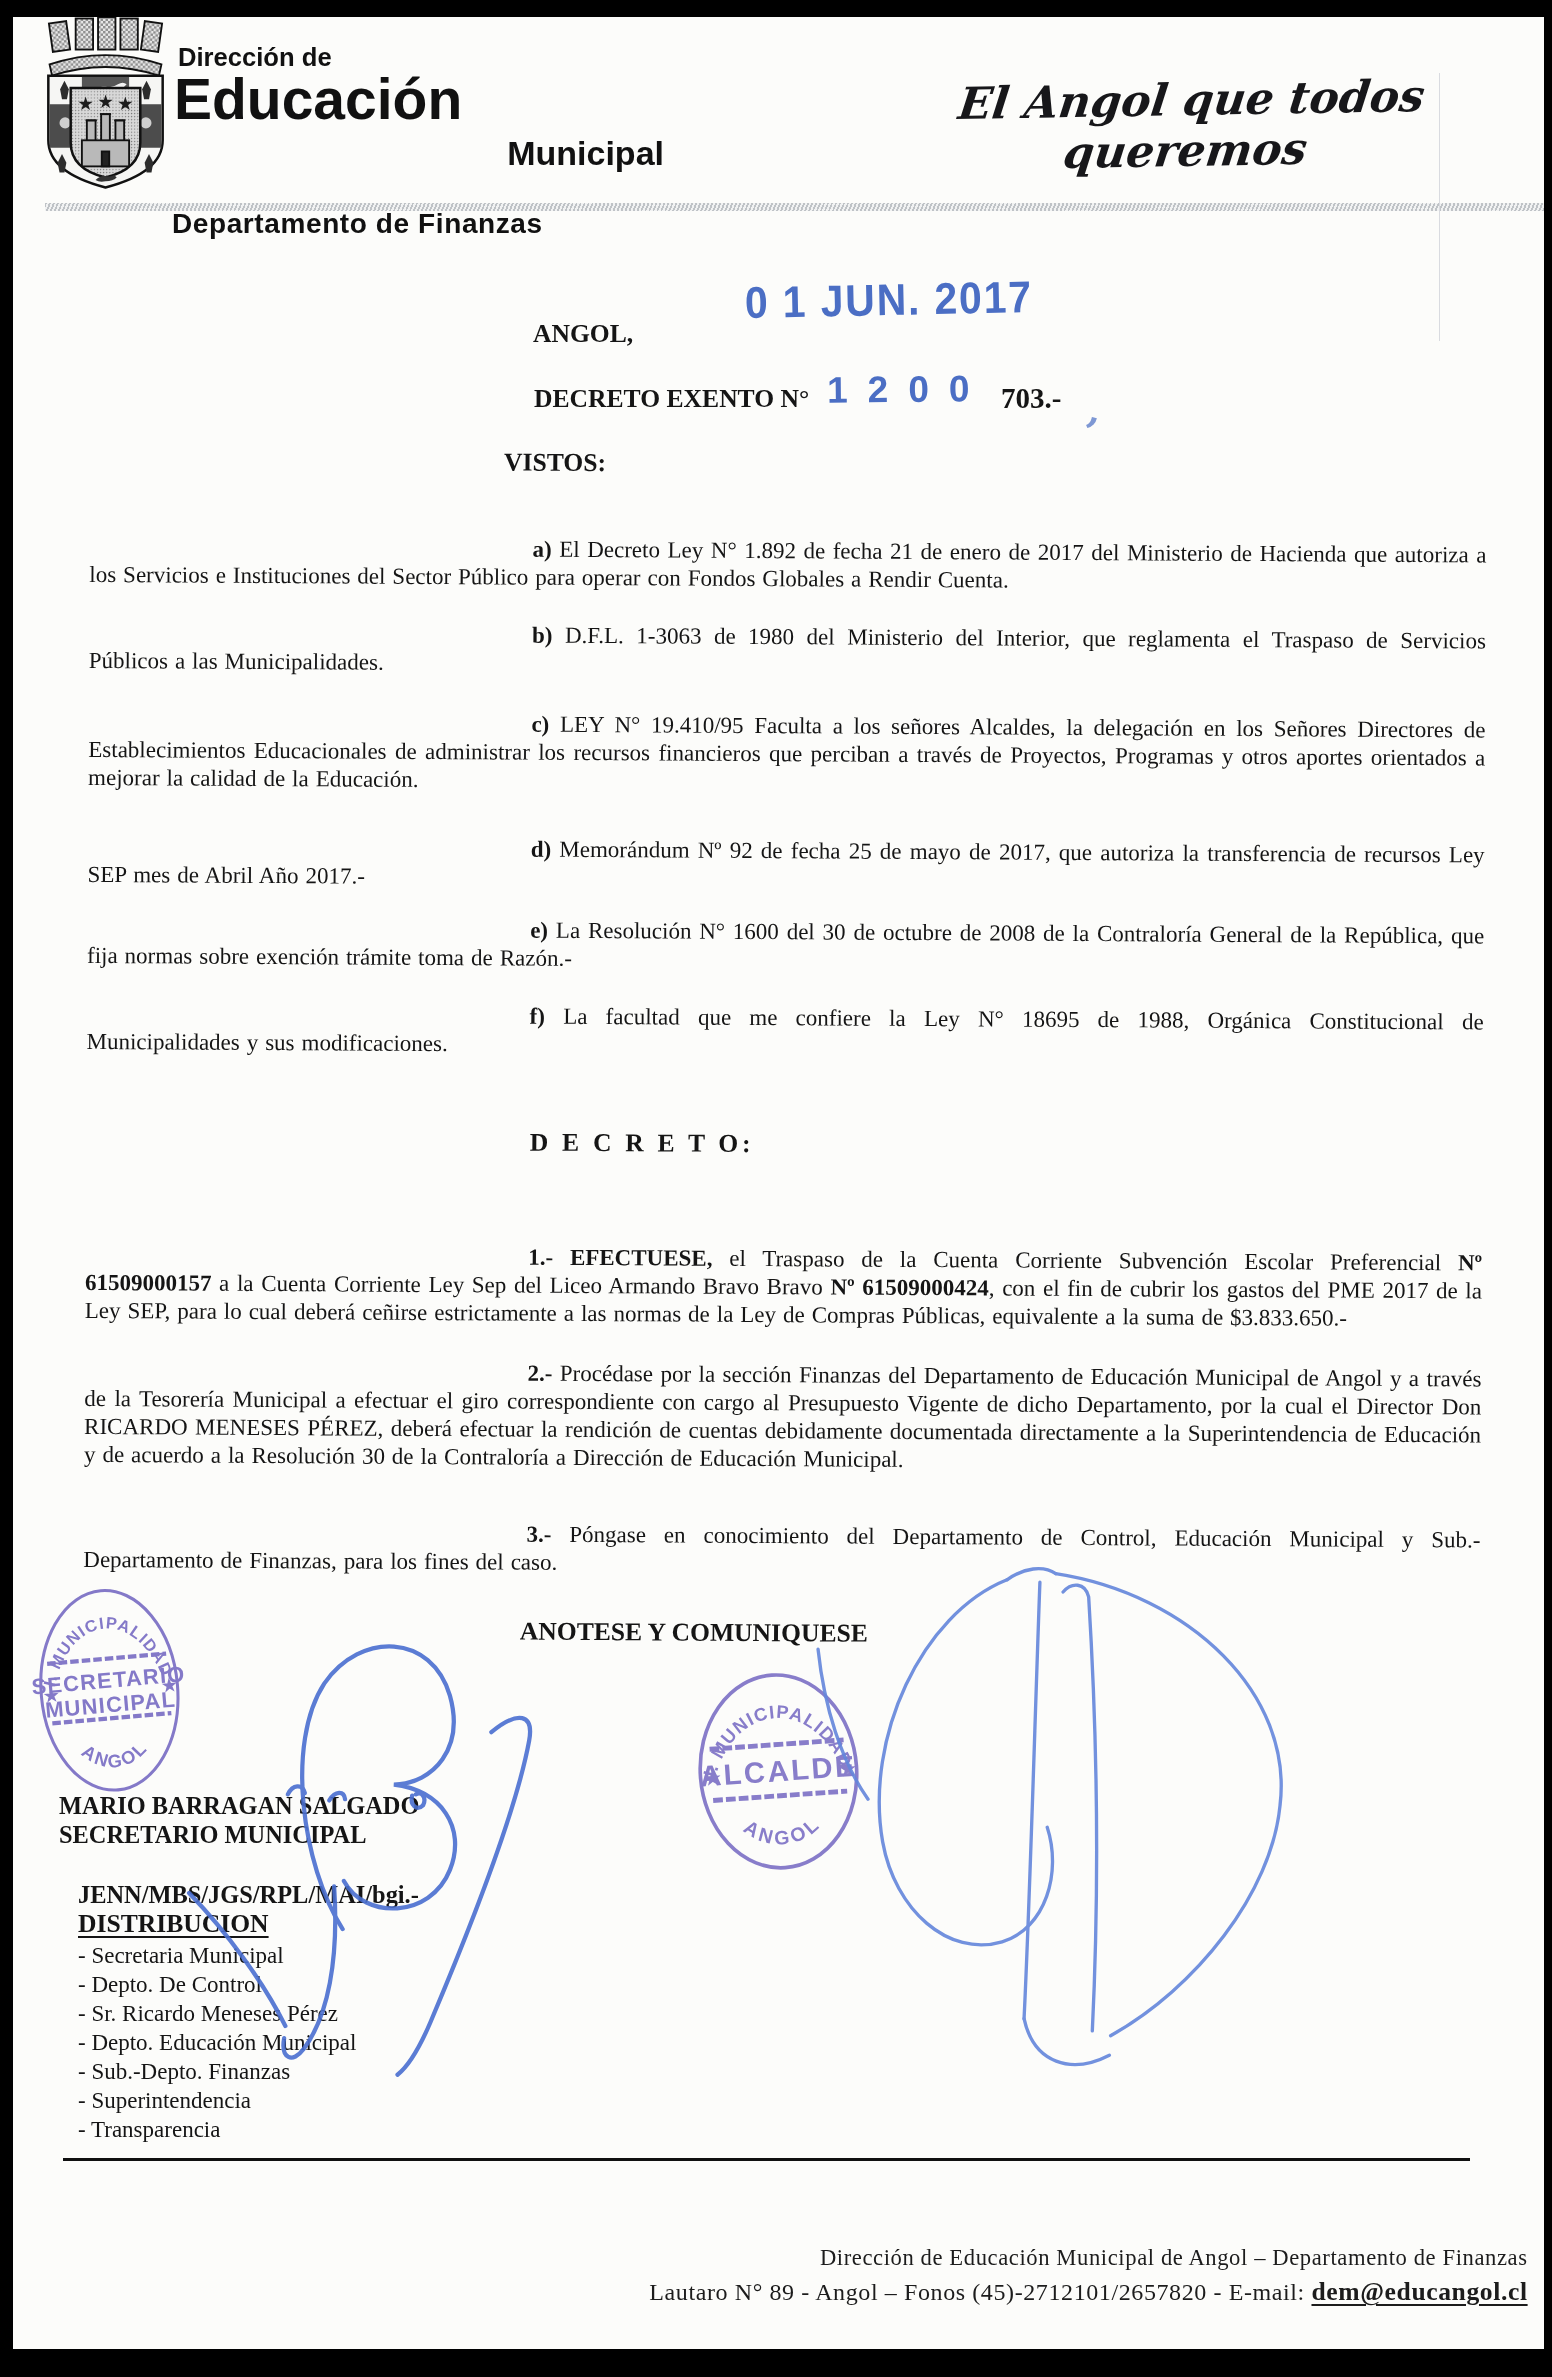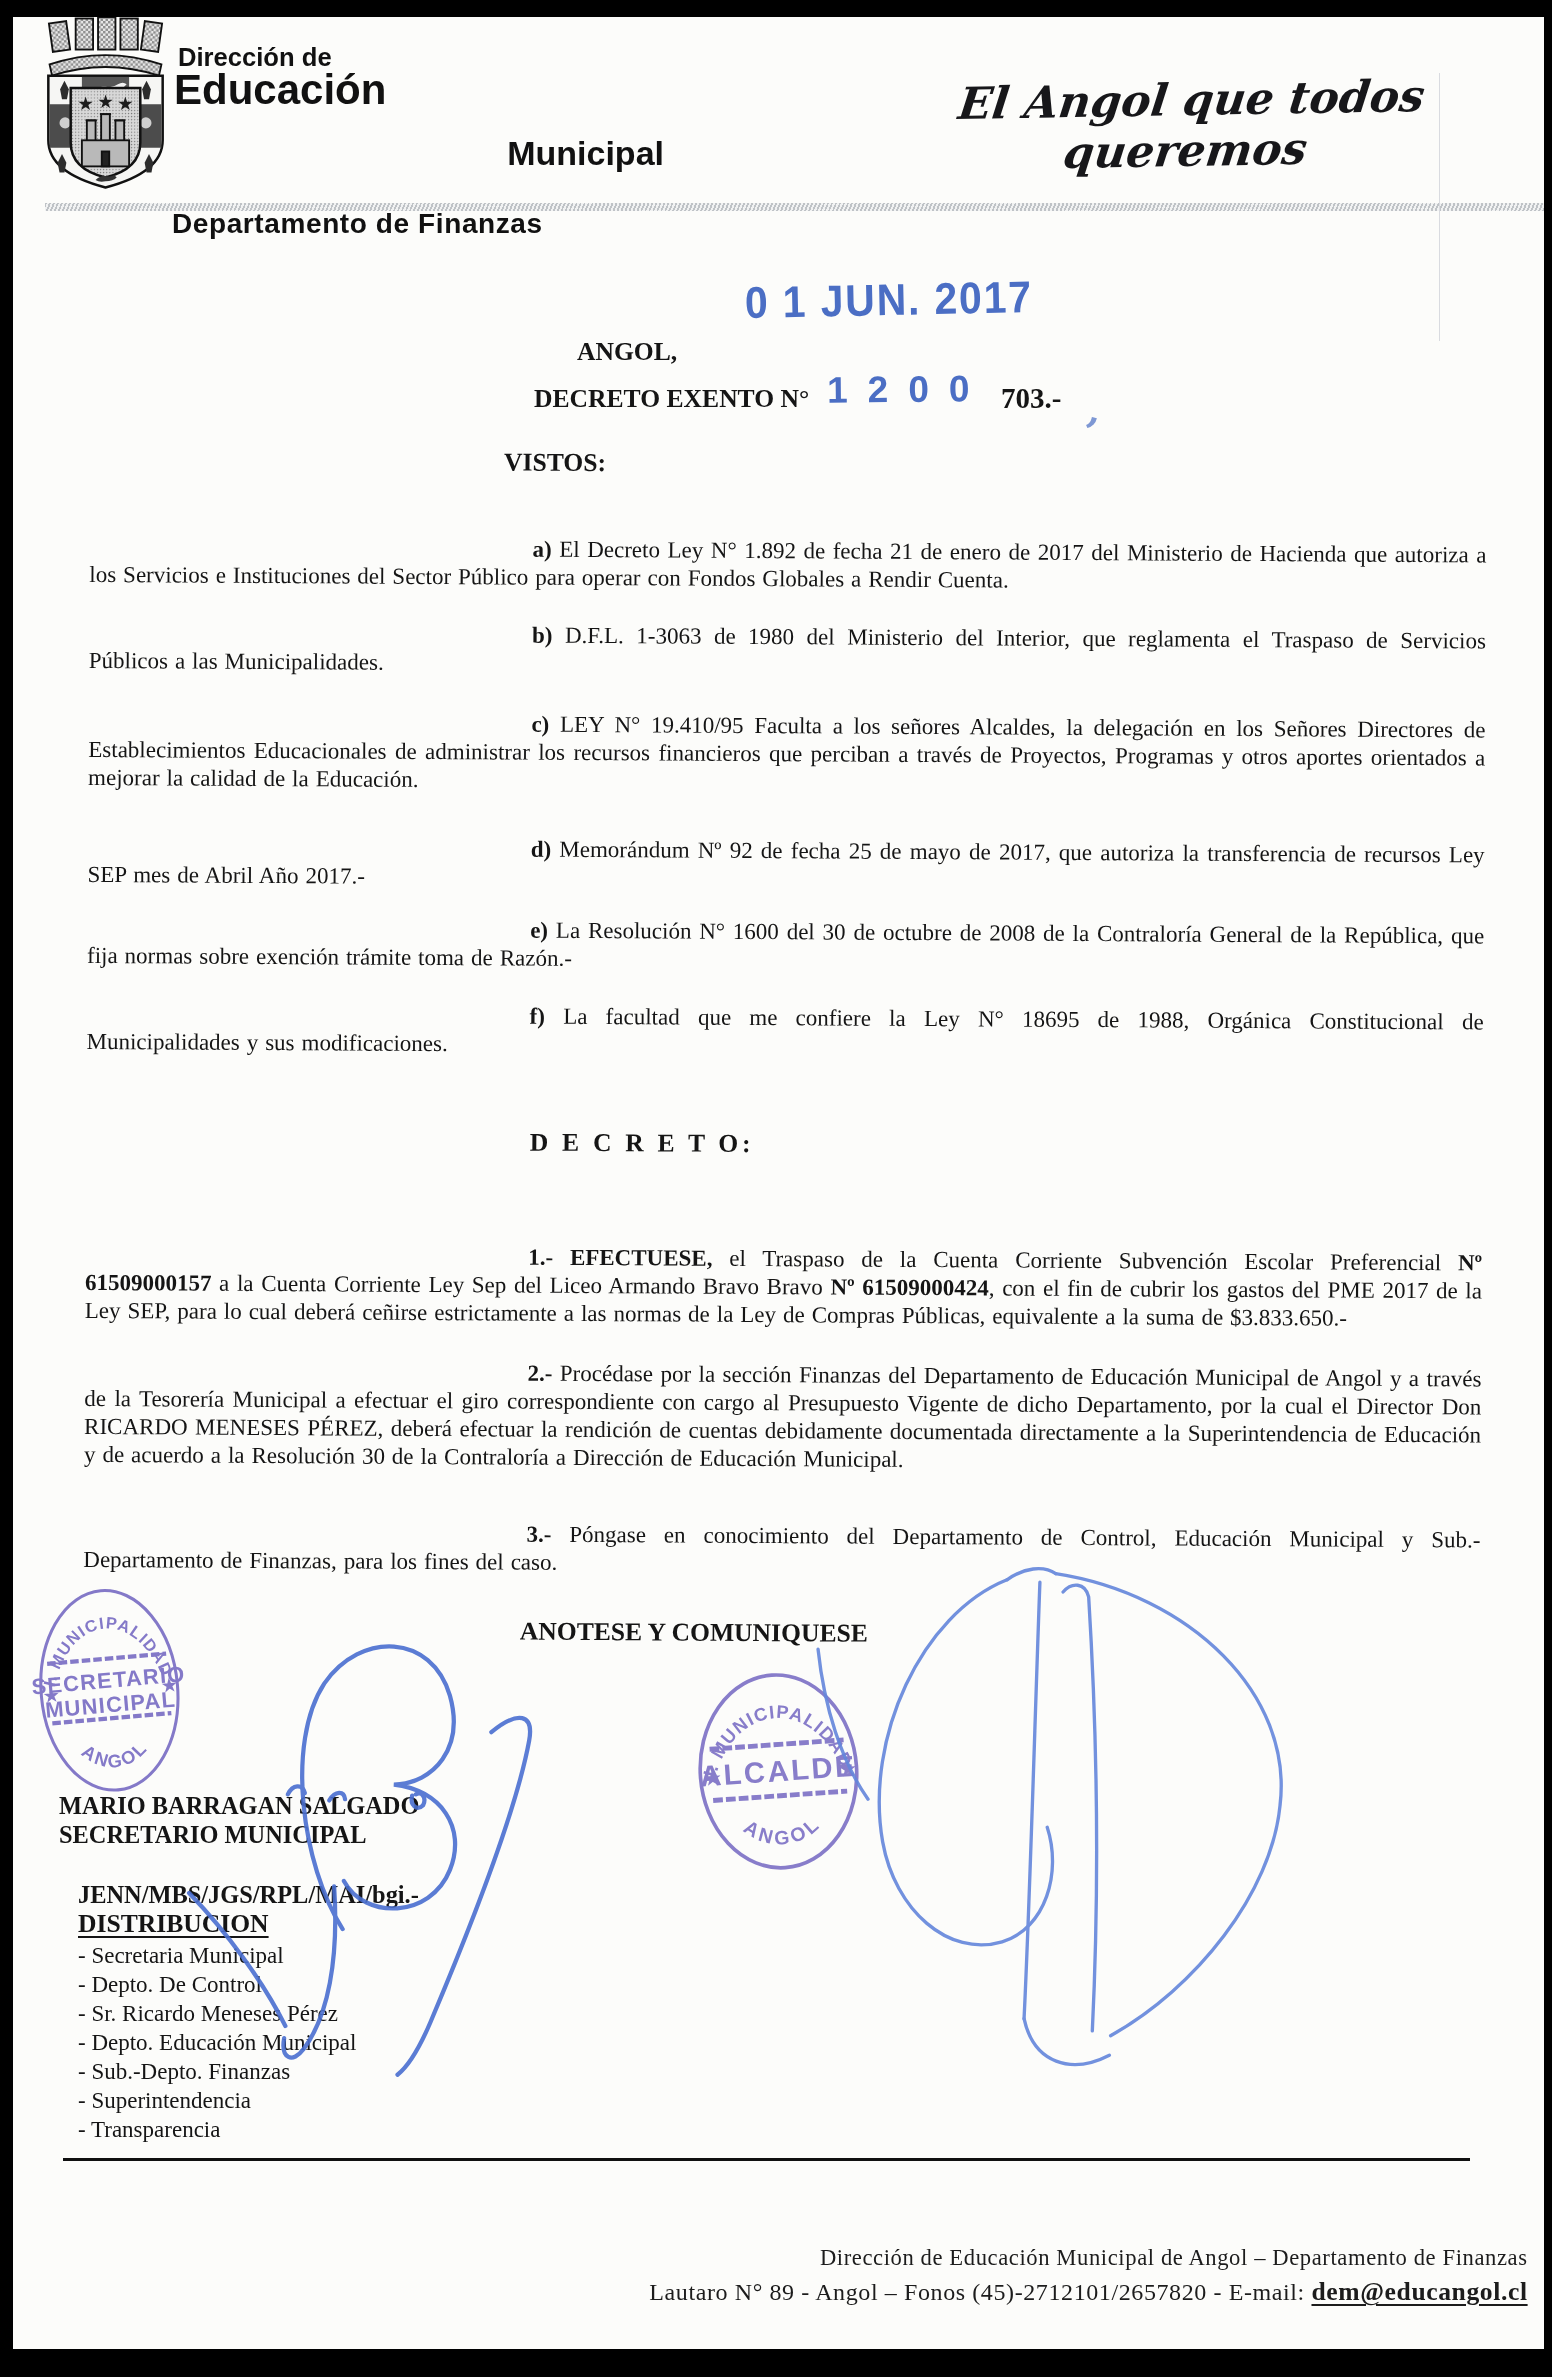--- a/index.html
+++ b/index.html
@@ -13,21 +13,21 @@
   .b-top   { left:0; top:0; width:100%; height:17px; }
   .b-left  { left:0; top:0; width:13.4px; height:100%; }
   .b-right { right:0; top:0; width:8.5px; height:100%; }
   .b-bottom{ left:0; bottom:0; width:100%; height:28px; }
 
   .abs { position:absolute; }
 
   
   .hdr-sans { font-family:"Liberation Sans", sans-serif; font-weight:700; color:#111; }
   .hdr-line1 { left:178px; top:43px;  font-size:25.6px; }
-  .hdr-line2 { left:174px; top:66px; font-size:42px; letter-spacing:0px; }
+  .hdr-line2 { left:174px; top:66px; font-size:57px; letter-spacing:0px; }
   .hdr-line3 { left:174px; top:134px; width:490px; text-align:right; font-size:34px; }
   .hdr-line4 { left:172px; top:160px; font-size:28px; letter-spacing:0.6px;margin-top:48px; }
   .slogan {
     left:896px; top:74px; width:585px; text-align:center;
     font-family:"DejaVu Serif", serif; font-style:italic; font-weight:700;
     font-size:44px; transform:skewX(-8deg) rotate(-1deg); color:#17171a;
   }
   .hatch {
     left:45px; top:203px; right:0; height:8px; opacity:.55;
     background:repeating-linear-gradient(112deg,#8d949c 0 1.8px,#e8eaec 1.8px 3.7px);
@@ -135,21 +135,21 @@
   </svg>
 
   <div class="abs hdr-sans hdr-line1">Dirección de</div>
   <div class="abs hdr-sans hdr-line2">Educación</div>
   <div class="abs hdr-sans hdr-line3">Municipal</div>
   <div class="abs hdr-sans hdr-line4">Departamento de Finanzas</div>
   <div class="abs slogan">El Angol que todos queremos</div>
   <div class="abs hatch"></div>
   <div class="abs scanline"></div>
 
-  <div class="abs row-label" style="left:533px; top:337px;margin-left:44px;">ANGOL,</div>
+  <div class="abs row-label" style="left:533px; top:319px;">ANGOL,</div>
   <div class="blue-stamp date-stamp">0 1 JUN. 2017</div>
   <div class="abs row-label" style="left:534px; top:384px;">DECRETO EXENTO N°</div>
   <div class="blue-stamp num-stamp">1 2 0 0</div>
   <div class="abs row-label" style="left:1001px; top:382px; font-size:29px;">703.-</div>
   <div class="abs smudge">,</div>
 
   <div class="doc-body">
     <div class="heading" style="left:505px; top:445px;">VISTOS:</div>
 
     <p class="para" style="top:510px;"><span class="b">a)</span><span> El Decreto Ley N° 1.892 de fecha 21 de enero de 2017 del Ministerio de Hacienda que autoriza a los Servicios e Instituciones del Sector Público para operar con Fondos Globales a Rendir Cuenta.</span></p>

